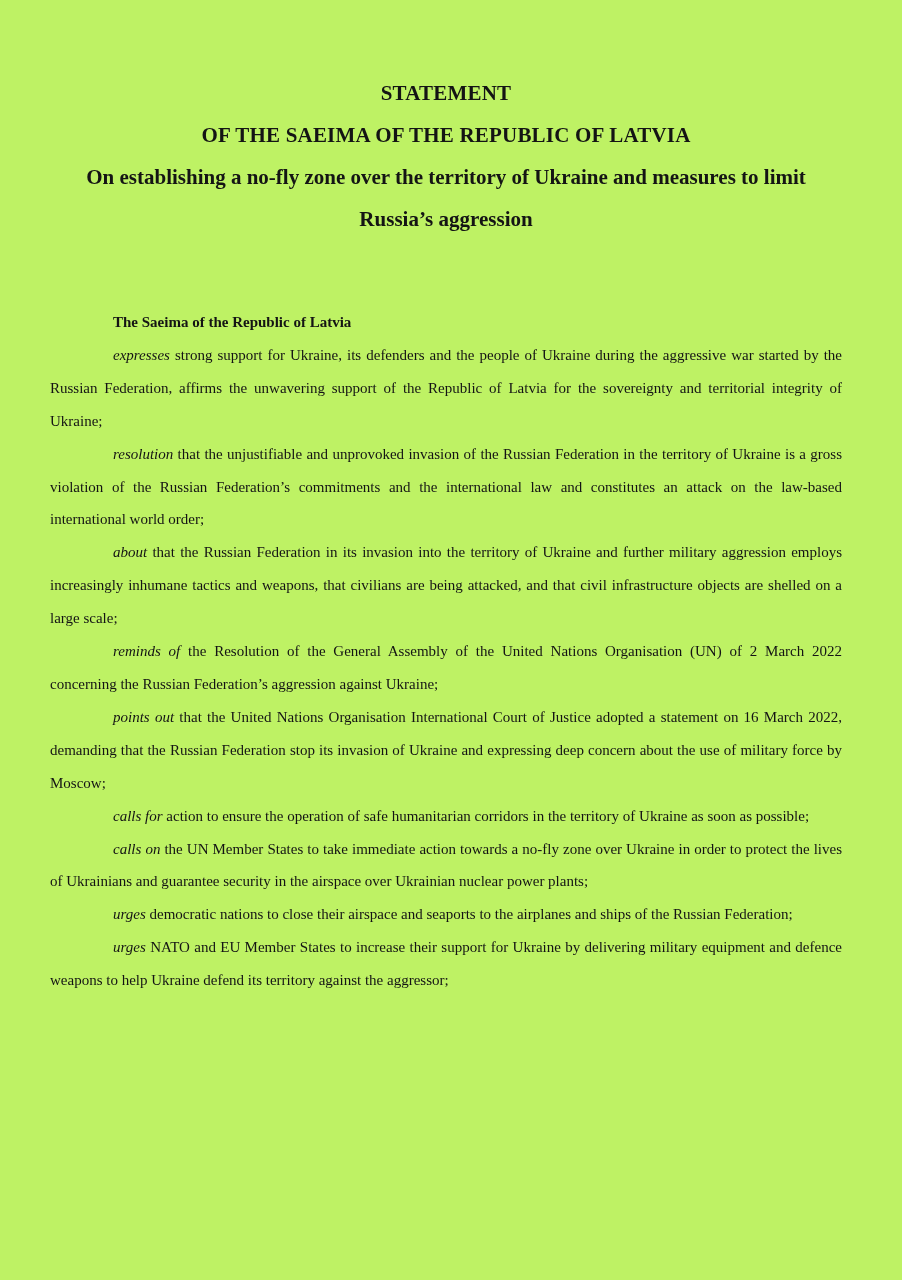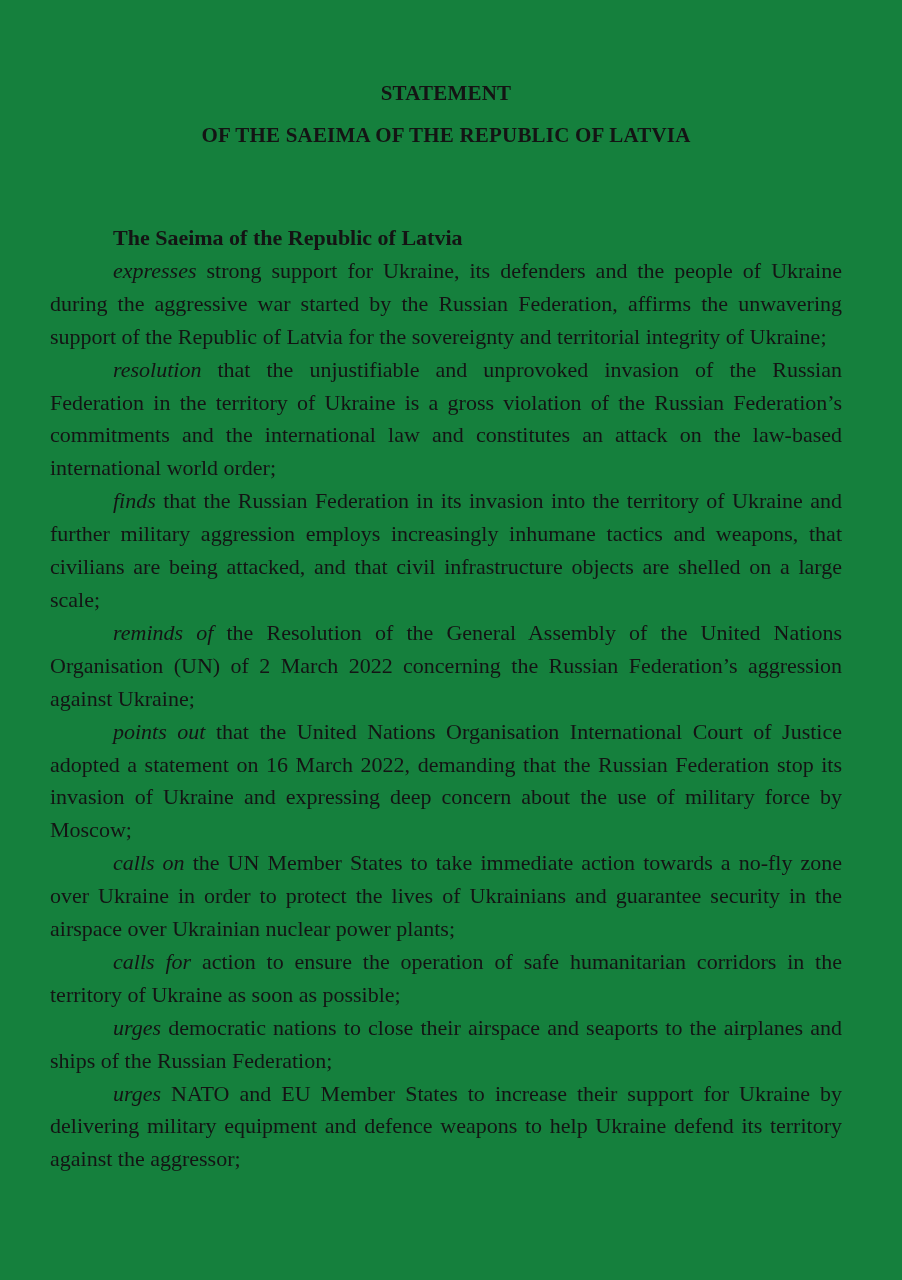--- a/index.html
+++ b/index.html
@@ -12,40 +12,40 @@
     height: 1280px;
     overflow: hidden;
     font-family: "Liberation Serif", "DejaVu Serif", serif;
     color: #141414;
   }
   .page {
     box-sizing: border-box;
     width: 902px;
     height: 1280px;
     padding: 72px 60px 40px 50px;
-    background: #15803d;
+    background: #bef264;
   }
   .title-line {
     margin: 0;
     text-align: center;
     font-size: 21px;
     font-weight: 700;
     line-height: 42px;
     letter-spacing: 0.2px;
   }
   .subtitle {
     margin: 0;
     text-align: center;
     font-size: 21px;
     font-weight: 700;
     line-height: 42px;
   }
   .doc-body {
     margin-top: 66px;
-    font-size: 22px;
+    font-size: 15px;
     line-height: 32.9px;
     text-align: justify;
   }
   .body-heading {
     margin: 0;
     font-weight: 700;
     text-indent: 63px;
   }
   .para {
     margin: 0;
@@ -54,38 +54,39 @@
   .para .lead {
     font-style: italic;
   }
 </style>
 </head>
 <body>
 
 <div class="page">
   <h1 class="title-line">STATEMENT</h1>
   <h1 class="title-line">OF THE SAEIMA OF THE REPUBLIC OF LATVIA</h1>
+  <h2 class="subtitle">On establishing a no-fly zone over the territory of Ukraine and measures to limit Russia’s aggression</h2>
 
   <div class="doc-body">
     <p class="body-heading">The Saeima of the Republic of Latvia</p>
     <div id="paragraphs">
   <p class="para"><span class="lead">expresses</span><span class="rest"> strong support for Ukraine, its defenders and the people of Ukraine during the aggressive war started by the Russian Federation, affirms the unwavering support of the Republic of Latvia for the sovereignty and territorial integrity of Ukraine;</span></p>
 
   <p class="para"><span class="lead">resolution</span><span class="rest"> that the unjustifiable and unprovoked invasion of the Russian Federation in the territory of Ukraine is a gross violation of the Russian Federation’s commitments and the international law and constitutes an attack on the law-based international world order;</span></p>
 
 
-  <p class="para"><span class="lead">finds</span><span class="rest"> that the Russian Federation in its invasion into the territory of Ukraine and further military aggression employs increasingly inhumane tactics and weapons, that civilians are being attacked, and that civil infrastructure objects are shelled on a large scale;</span></p>
+  <p class="para"><span class="lead">about</span><span class="rest"> that the Russian Federation in its invasion into the territory of Ukraine and further military aggression employs increasingly inhumane tactics and weapons, that civilians are being attacked, and that civil infrastructure objects are shelled on a large scale;</span></p>
 
   <p class="para"><span class="lead">reminds of</span><span class="rest"> the Resolution of the General Assembly of the United Nations Organisation (UN) of 2 March 2022 concerning the Russian Federation’s aggression against Ukraine;</span></p>
 
   <p class="para"><span class="lead">points out</span><span class="rest"> that the United Nations Organisation International Court of Justice adopted a statement on 16 March 2022, demanding that the Russian Federation stop its invasion of Ukraine and expressing deep concern about the use of military force by Moscow;</span></p>
 
+  <p class="para"><span class="lead">calls for</span><span class="rest"> action to ensure the operation of safe humanitarian corridors in the territory of Ukraine as soon as possible;</span></p>
+
   <p class="para"><span class="lead">calls on</span><span class="rest"> the UN Member States to take immediate action towards a no-fly zone over Ukraine in order to protect the lives of Ukrainians and guarantee security in the airspace over Ukrainian nuclear power plants;</span></p>
-
-  <p class="para"><span class="lead">calls for</span><span class="rest"> action to ensure the operation of safe humanitarian corridors in the territory of Ukraine as soon as possible;</span></p>
 
   <p class="para"><span class="lead">urges</span><span class="rest"> democratic nations to close their airspace and seaports to the airplanes and ships of the Russian Federation;</span></p>
 
   <p class="para"><span class="lead">urges</span><span class="rest"> NATO and EU Member States to increase their support for Ukraine by delivering military equipment and defence weapons to help Ukraine defend its territory against the aggressor;</span></p>
 
 </div>
   </div>
 </div>
 
 </body></html>

